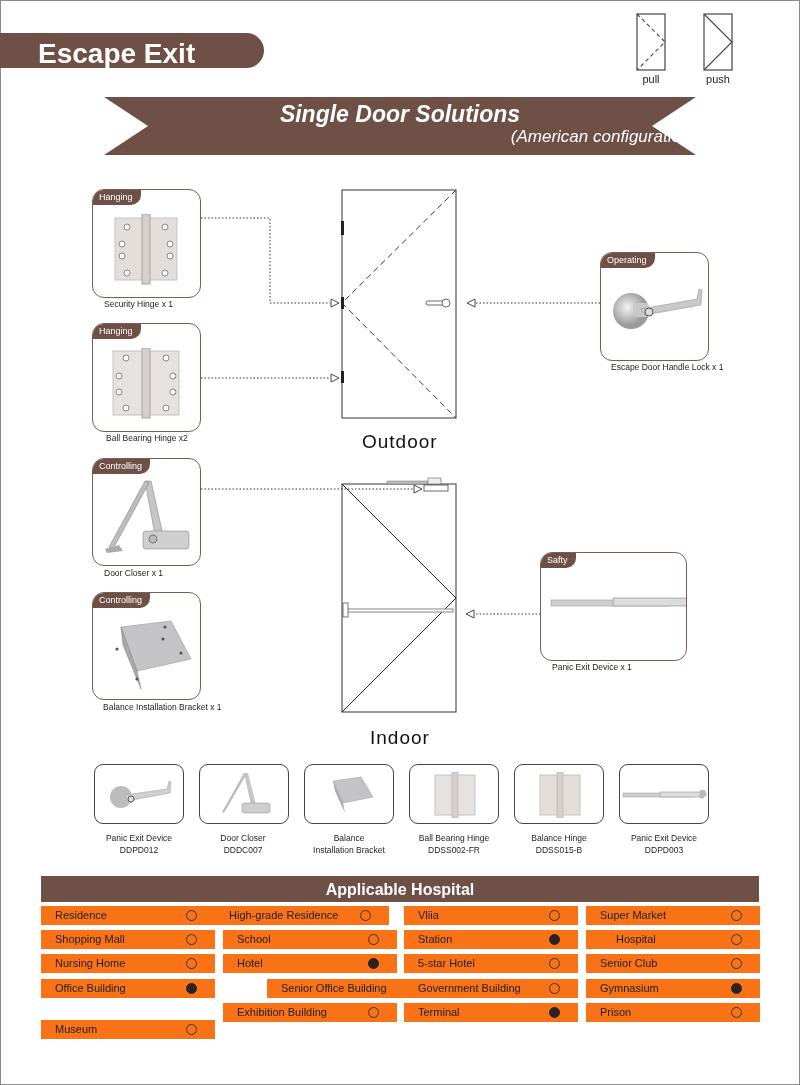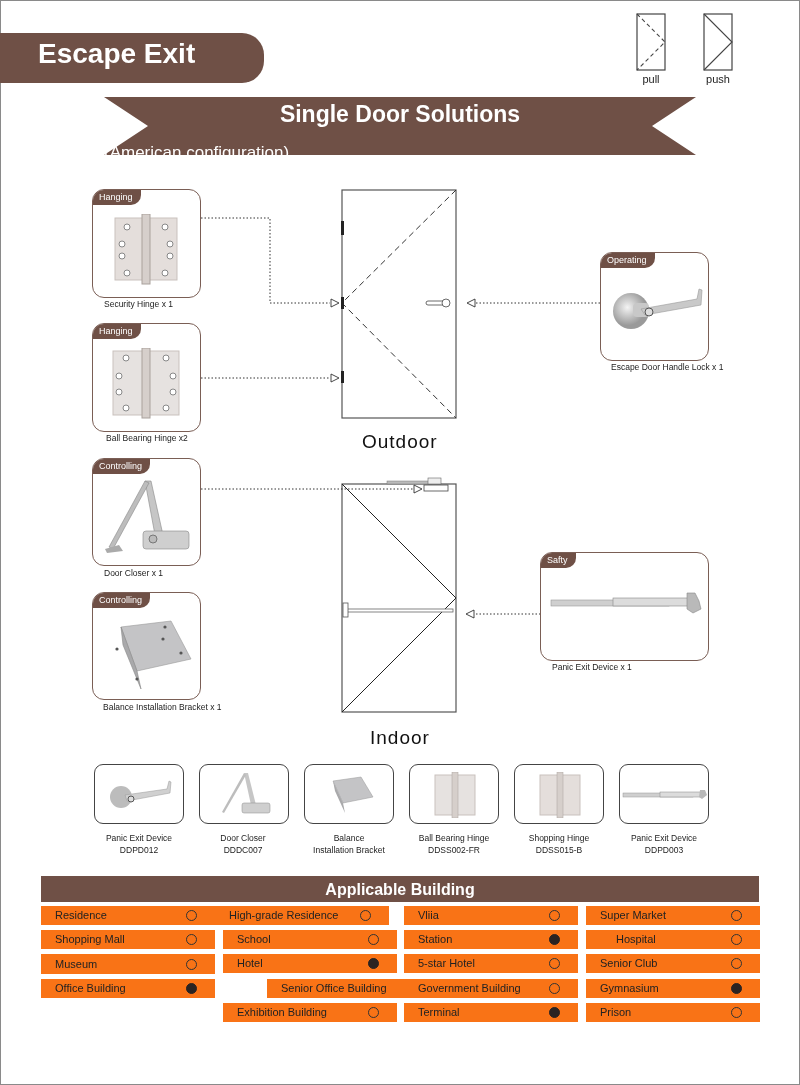--- a/index.html
+++ b/index.html
@@ -4,35 +4,35 @@
 <style>
   html, body { margin: 0; padding: 0; }
   body {
     width: 800px; height: 1085px; background: #ffffff; position: relative; overflow: hidden;
     font-family: "Liberation Sans", sans-serif; color: #222;
   }
   .frame { position: absolute; left: 0; top: 0; width: 798px; height: 1083px; border: 1px solid #8a8a8a; pointer-events: none; }
 
   
   .title-tab {
-    position: absolute; left: 0; top: 33px; width: 264px; height: 50px;
+    position: absolute; left: 0; top: 33px; width: 264px; height: 35px;
     background: #6f5046; border-radius: 0 22px 22px 0;
     color: #fff; font-weight: bold; font-size: 28px; line-height: 41px; padding-left: 38px; box-sizing: border-box;
   }
 
   
   .legend { position: absolute; top: 13px; }
   .legend svg { display: block; }
   .legend .lbl { font-size: 11px; text-align: center; margin-top: 2px; color: #222; }
 
   
-  .ribbon { position: absolute; left: 104px; top: 97px; width: 592px; height: 60px; }
+  .ribbon { position: absolute; left: 104px; top: 97px; width: 592px; height: 60px; font-style: italic; }
   .ribbon svg { position: absolute; left: 0; top: 0; }
   .ribbon .t1 { position: absolute; left: 0; width: 100%; top: 4px; text-align: center; color: #fff; font-weight: bold; font-size: 23px; }
-  .ribbon .t2 { position: absolute; left: 0; width: 100%; top: 46px; text-align: left; color: #fff; font-size: 17px; }
+  .ribbon .t2 { position: absolute; left: 0; width: 100%; top: 30px; text-align: right; color: #fff; font-size: 17px; }
 
   
   .callout {
     position: absolute; border: 1.5px solid #7a5e55; border-radius: 12px; background: #fff; box-sizing: border-box; overflow: hidden;
   }
   .callout .tag {
     position: absolute; left: 0; top: 0; background: #6f5046; color: #fff; font-size: 9px; padding: 2px 8px 3px 6px;
     border-bottom-right-radius: 10px;
   }
   .caption { position: absolute; font-size: 8.5px; color: #222; white-space: nowrap; }
@@ -207,21 +207,21 @@
         <circle cx="64" cy="12" r="1.6"></circle>
         <circle cx="62" cy="24" r="1.6"></circle>
         <circle cx="80" cy="38" r="1.6"></circle>
         <circle cx="16" cy="34" r="1.6"></circle>
         <circle cx="36" cy="64" r="1.6"></circle>
       </g>
   </svg>
 </div>
 <div class="caption" style="left:103px;top:702px;">Balance Installation Bracket x 1</div>
 
-<div class="callout" style="left:540px;top:552px;width:169px;height:109px;">
+<div class="callout" style="left:540px;top:552px;width:147px;height:109px;">
   <div class="tag">Safty</div>
   <svg style="position:absolute;left:8px;top:38px;" width="156" height="26">
     <rect x="2" y="9" width="118" height="6" fill="#cfcfcf" stroke="#999" stroke-width="0.6"></rect>
     <rect x="64" y="7" width="78" height="8" fill="#dcdcdc" stroke="#888" stroke-width="0.6"></rect>
     <polygon points="138,2 146,2 150,10 152,18 144,22 138,18" fill="#b9b9b9" stroke="#888" stroke-width="0.6"></polygon>
   </svg>
 </div>
 <div class="caption" style="left:552px;top:662px;">Panic  Exit  Device x 1</div>
 
 <div class="thumb" style="left:94px;">
@@ -270,43 +270,43 @@
   <div>DDSS002-FR</div>
 </div>
 
 <div class="thumb" style="left:514px;">
   <svg style="position:absolute;left:24px;top:7px;" width="42" height="46">
     <rect x="1" y="3" width="40" height="40" fill="#e4dedb" stroke="#c9c1bd"></rect>
     <rect x="18" y="0" width="6" height="46" fill="#d6cfcb" stroke="#a9a19c" stroke-width="0.5"></rect>
   </svg>
 </div>
 <div class="thumb-cap" style="left:504px;">
-  <div>Shopping Hinge</div>
+  <div>Balance Hinge</div>
   <div>DDSS015-B</div>
 </div>
 
 <div class="thumb" style="left:619px;">
   <svg style="position:absolute;left:2px;top:24px;" width="86" height="12">
     <rect x="1" y="4" width="70" height="4" fill="#cfcfcf" stroke="#999" stroke-width="0.5"></rect>
     <rect x="38" y="3" width="42" height="5" fill="#dcdcdc" stroke="#888" stroke-width="0.5"></rect>
     <polygon points="78,1 83,1 85,6 80,10 77,8" fill="#b9b9b9"></polygon>
   </svg>
 </div>
 <div class="thumb-cap" style="left:609px;">
   <div>Panic Exit Device</div>
   <div>DDPD003</div>
 </div>
 
-<div class="ab-header">Applicable Building</div>
+<div class="ab-header">Applicable Hospital</div>
 <div id="ab-grid">
     <div class="ab-cell" style="left: 41px; top: 906px;"><span>Residence</span><span class="dot"></span></div>
     <div class="ab-cell" style="left: 41px; top: 930px;"><span>Shopping Mall</span><span class="dot"></span></div>
     <div class="ab-cell" style="left: 41px; top: 954px;"><span>Nursing Home</span><span class="dot"></span></div>
     <div class="ab-cell" style="left: 41px; top: 979px;"><span>Office Building</span><span class="dot on"></span></div>
-    <div class="ab-cell" style="left: 41px; top: 955px;"><span>Museum</span><span class="dot"></span></div>
+    <div class="ab-cell" style="left: 41px; top: 1020px;"><span>Museum</span><span class="dot"></span></div>
     <div class="ab-cell" style="left: 215px; top: 906px;"><span>High-grade Residence</span><span class="dot"></span></div>
     <div class="ab-cell" style="left: 223px; top: 930px;"><span>School</span><span class="dot"></span></div>
     <div class="ab-cell" style="left: 223px; top: 954px;"><span>Hotel</span><span class="dot on"></span></div>
     <div class="ab-cell" style="left: 223px; top: 979px; margin-left: 44px;"><span>Senior Office Building</span><span class="dot"></span></div>
     <div class="ab-cell" style="left: 223px; top: 1003px;"><span>Exhibition Building</span><span class="dot"></span></div>
     <div class="ab-cell" style="left: 404px; top: 906px;"><span>Vliia</span><span class="dot"></span></div>
     <div class="ab-cell" style="left: 404px; top: 930px;"><span>Station</span><span class="dot on"></span></div>
     <div class="ab-cell" style="left: 404px; top: 954px;"><span>5-star Hotel</span><span class="dot"></span></div>
     <div class="ab-cell" style="left: 404px; top: 979px;"><span>Government Building</span><span class="dot"></span></div>
     <div class="ab-cell" style="left: 404px; top: 1003px;"><span>Terminal</span><span class="dot on"></span></div>

